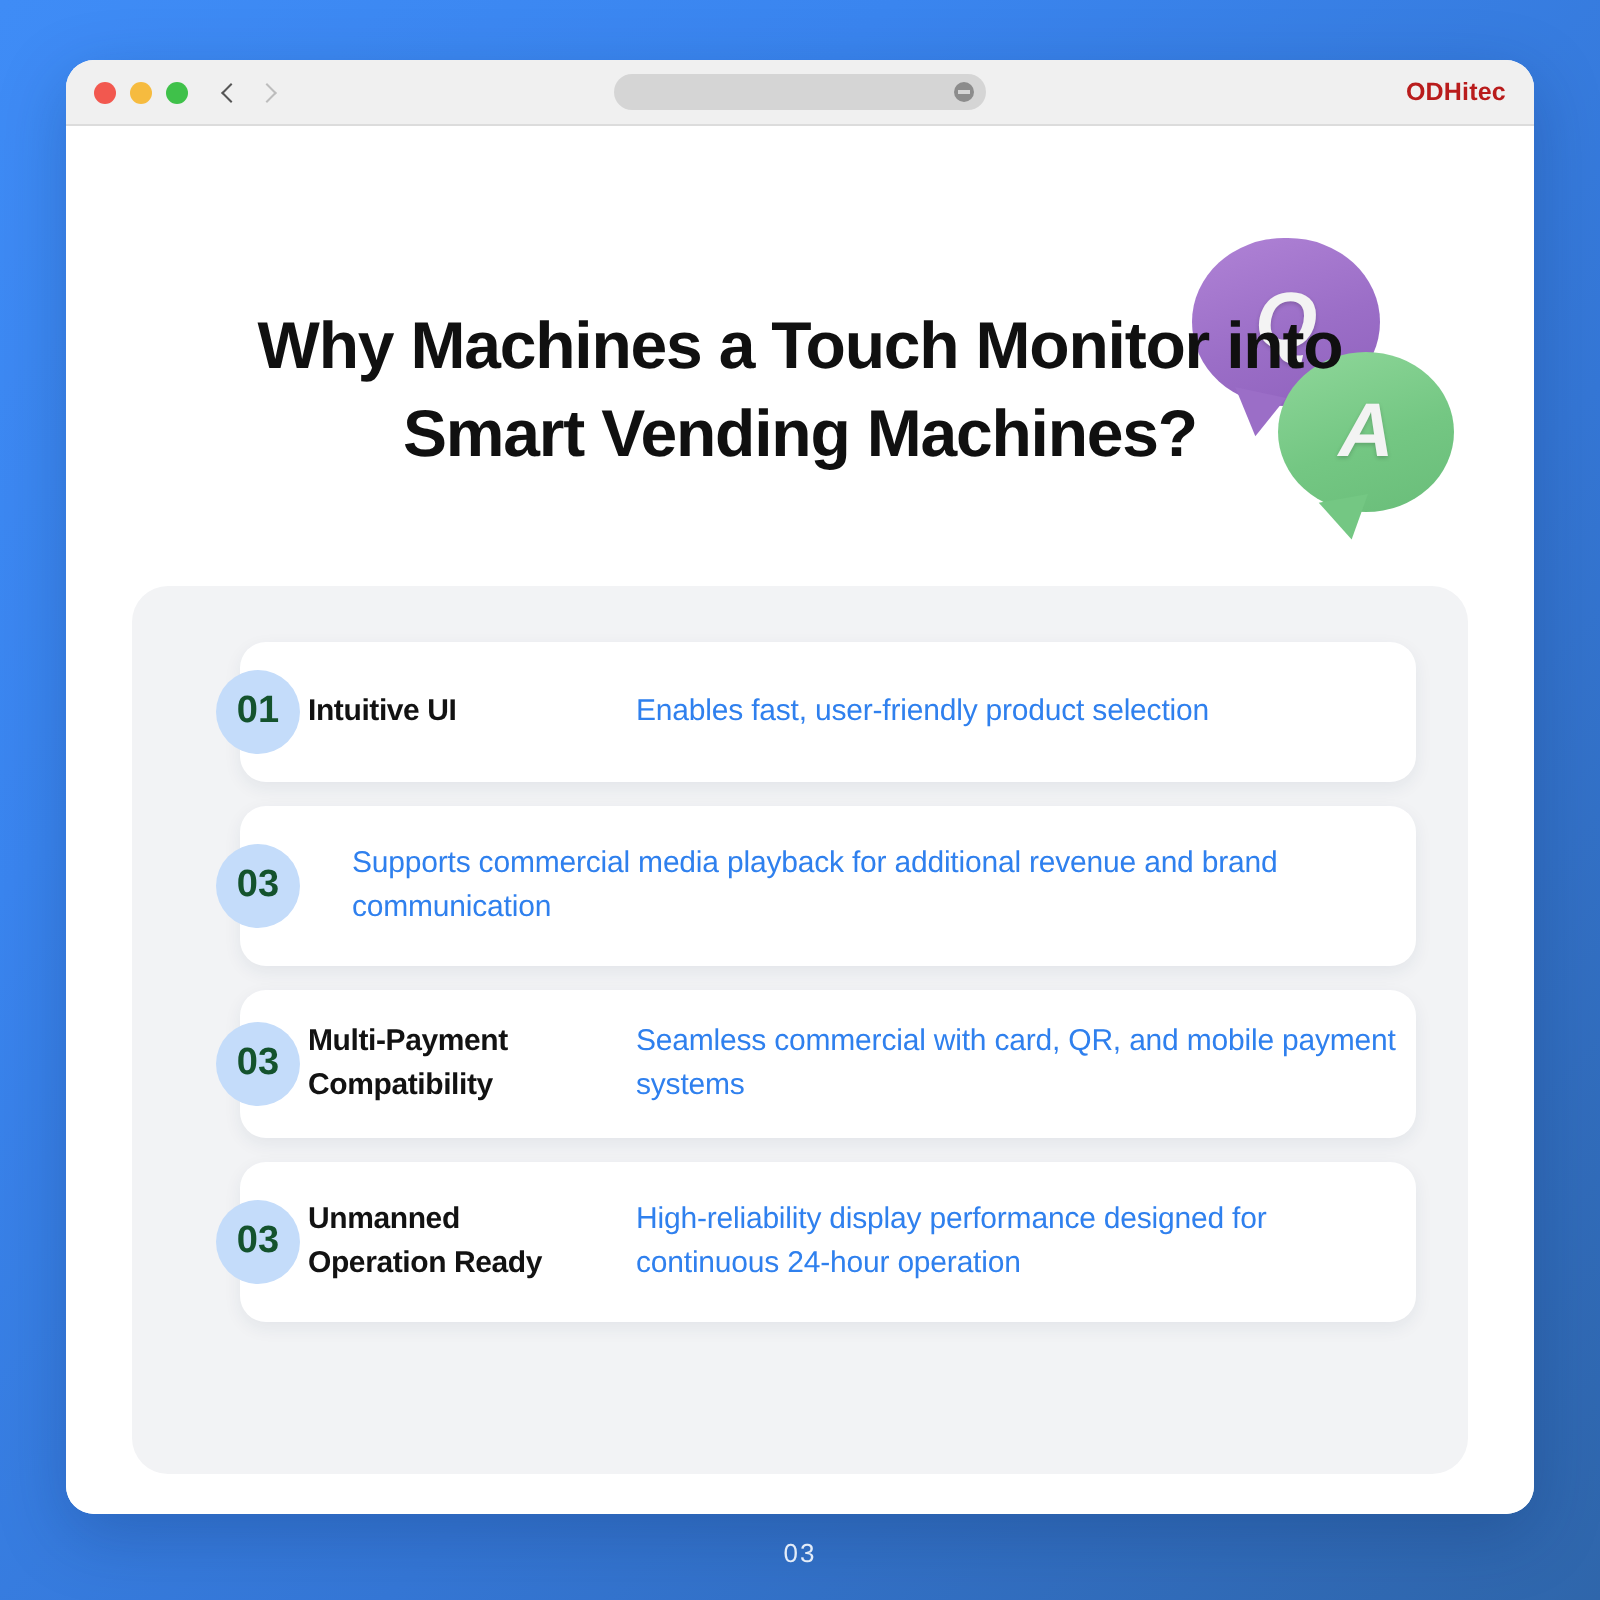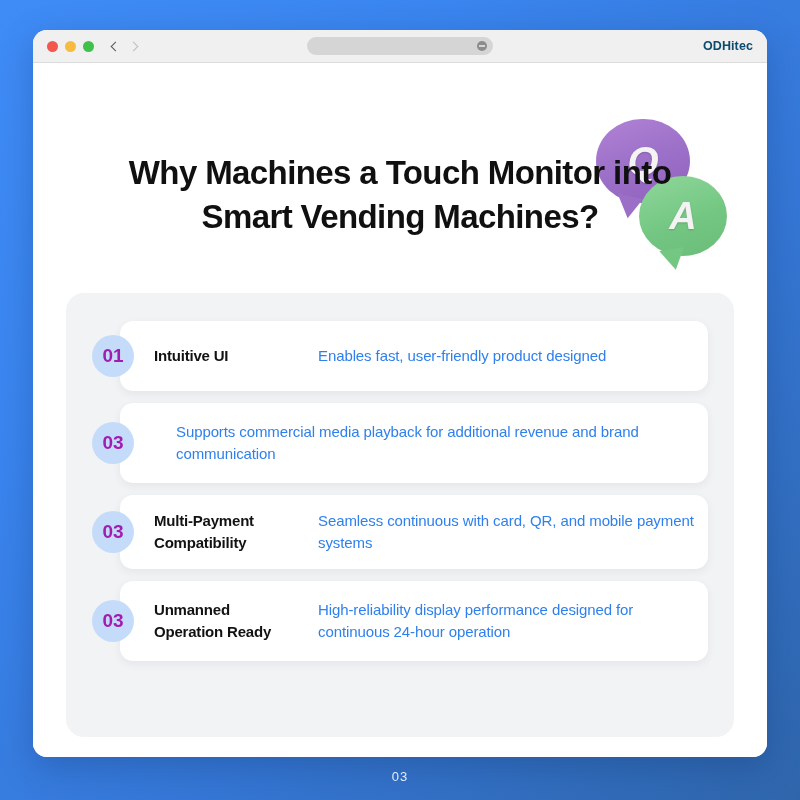--- a/index.html
+++ b/index.html
@@ -105,21 +105,21 @@
     position: absolute;
     left: 2px; top: 4.2px;
     width: 6px; height: 1.6px;
     background: #d5d5d5;
   }
 
   .brand {
     margin-left: auto;
     font-size: 12.5px;
     font-weight: 700;
-    color: #0c4a6e;
+    color: #b91c1c;
     letter-spacing: .1px;
   }
 
   
   .slide {
     flex: 1 1 auto;
     position: relative;
     background: #ffffff;
     padding: 0;
   }
@@ -218,32 +218,32 @@
 
   .feature-row {
     position: relative;
     display: flex;
     align-items: stretch;
     padding-left: 28px;
   }
 
   .badge {
     position: absolute;
-    left: 0;
+    left: 16px;
     top: 50%;
     transform: translateY(-50%);
     width: 42px; height: 42px;
     border-radius: 50%;
     background: #c4dcfa;
     display: flex;
     align-items: center;
     justify-content: center;
     font-size: 19px;
     font-weight: 700;
-    color: #a21caf;
+    color: #14532d;
     z-index: 3;
   }
 
   .card {
     flex: 1 1 auto;
     background: #ffffff;
     border-radius: 13px;
     box-shadow: 0 3px 9px rgba(30, 50, 90, 0.07);
     display: flex;
     align-items: center;
@@ -329,36 +329,36 @@
       <h1 class="heading">Why Machines a Touch Monitor into Smart Vending Machines?</h1>
     </div>
 
     <div class="panel">
       <div class="feature-list">
 
         <div class="feature-row row-1">
           <div class="badge">01</div>
           <div class="card">
             <div class="card-title">Intuitive UI</div>
-            <div class="card-desc">Enables fast, user-friendly product designed</div>
+            <div class="card-desc">Enables fast, user-friendly product selection</div>
           </div>
         </div>
 
         <div class="feature-row row-2">
           <div class="badge">03</div>
           <div class="card">
             <div class="card-desc">Supports commercial media playback for additional revenue and brand communication</div>
           </div>
         </div>
 
         <div class="feature-row row-3">
           <div class="badge">03</div>
           <div class="card">
             <div class="card-title">Multi-Payment Compatibility</div>
-            <div class="card-desc">Seamless continuous with card, QR, and mobile payment systems</div>
+            <div class="card-desc">Seamless commercial with card, QR, and mobile payment systems</div>
           </div>
         </div>
 
         <div class="feature-row row-4">
           <div class="badge">03</div>
           <div class="card">
             <div class="card-title">Unmanned Operation Ready</div>
             <div class="card-desc">High-reliability display performance designed for continuous 24-hour operation</div>
           </div>
         </div>

